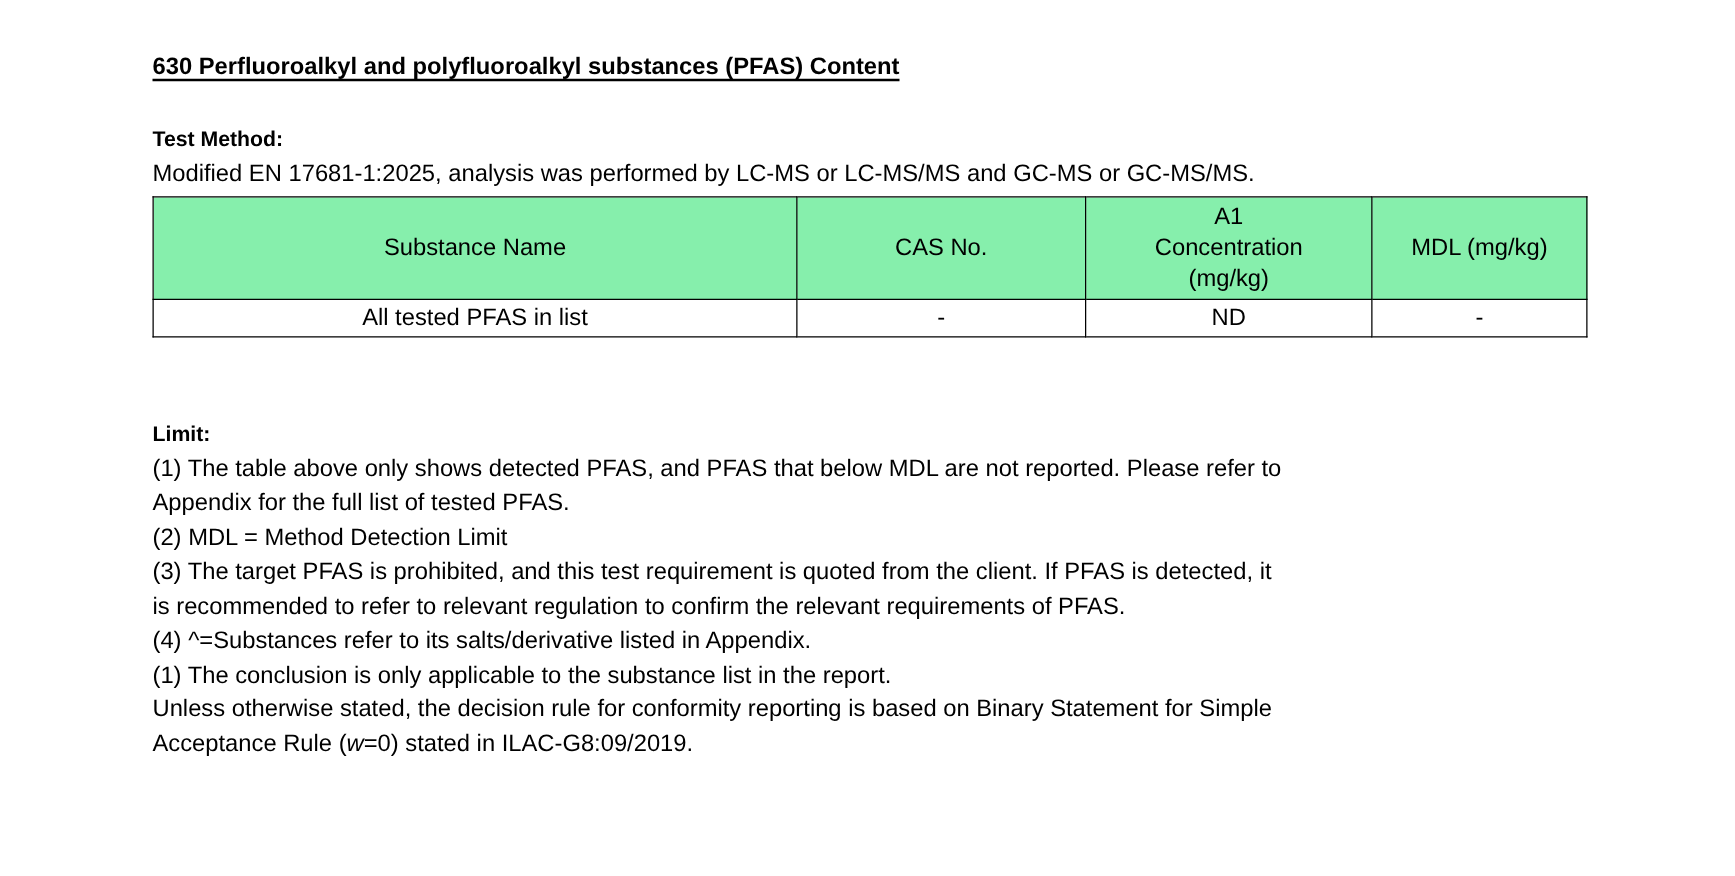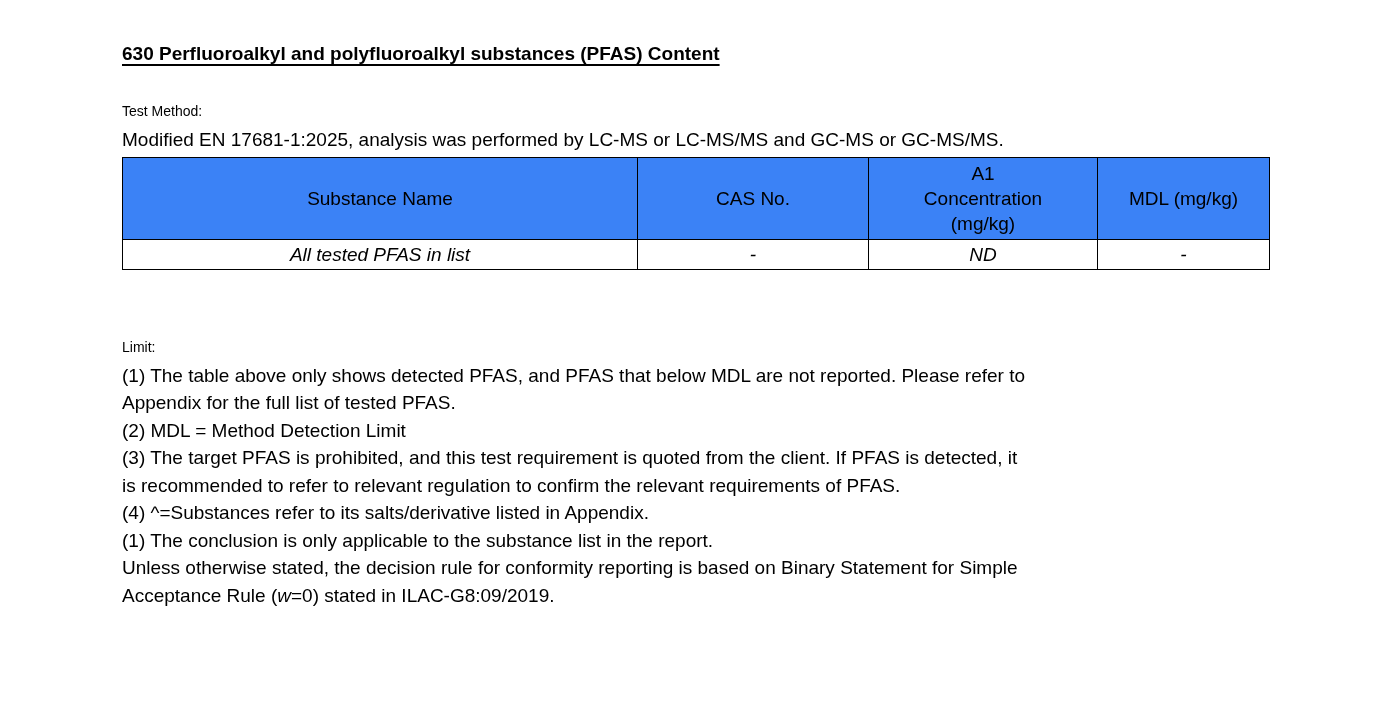--- a/index.html
+++ b/index.html
@@ -19,22 +19,22 @@
   }
   .doc-title {
     font-size: 19px;
     font-weight: bold;
     text-decoration: underline;
     text-decoration-thickness: 2px;
     text-underline-offset: 4px;
     line-height: 24px;
   }
   .block-label {
-    font-size: 14px;
-    font-weight: normal;
+    font-size: 17px;
+    font-weight: bold;
     line-height: 27.5px;
   }
   .para {
     font-size: 19px;
     line-height: 27.5px;
     white-space: pre-line;
   }
   .test-method { margin-top: 32px; }
   .test-results-label { margin-top: 26px; }
   .results-table {
@@ -45,29 +45,28 @@
   }
   .results-table th, .results-table td {
     border: 1px solid #000000;
     font-size: 19px;
     font-weight: normal;
     text-align: center;
     vertical-align: middle;
     padding: 2px 4px;
   }
   .results-table th {
-    background: #3b82f6;
+    background: #86efac;
     height: 82px;
     line-height: 25px;
     white-space: pre-line;
   }
   .results-table td {
     height: 30px;
     line-height: 24px;
-    font-style: italic;
   }
   .col-substance { width: 515px; }
   .col-cas { width: 231px; }
   .col-conc { width: 229px; }
   .col-mdl { width: 172px; }
   .notes { margin-top: 64px; }
   .note-indent { padding-left: 35px; }
   .symbol-italic { font-style: italic; }
 </style>
 </head>

